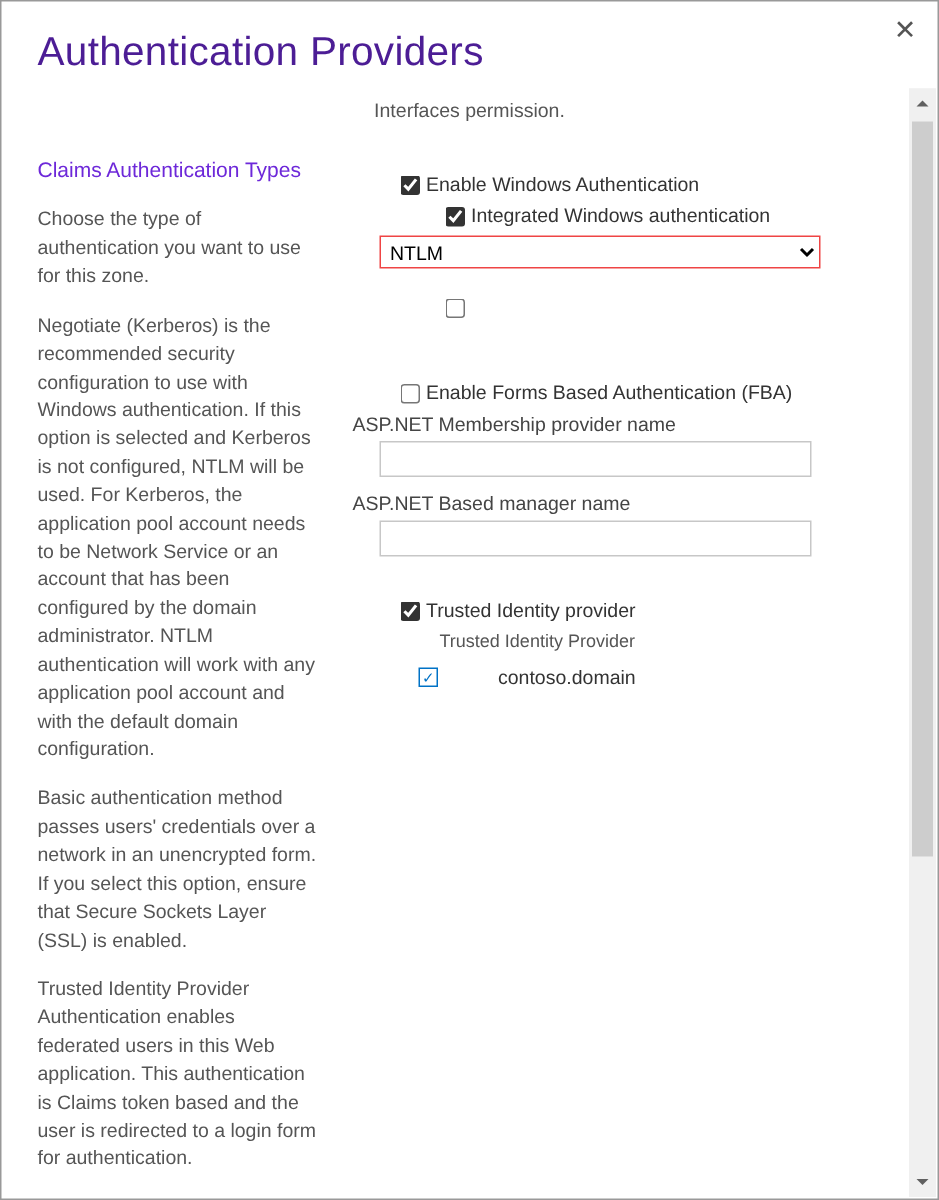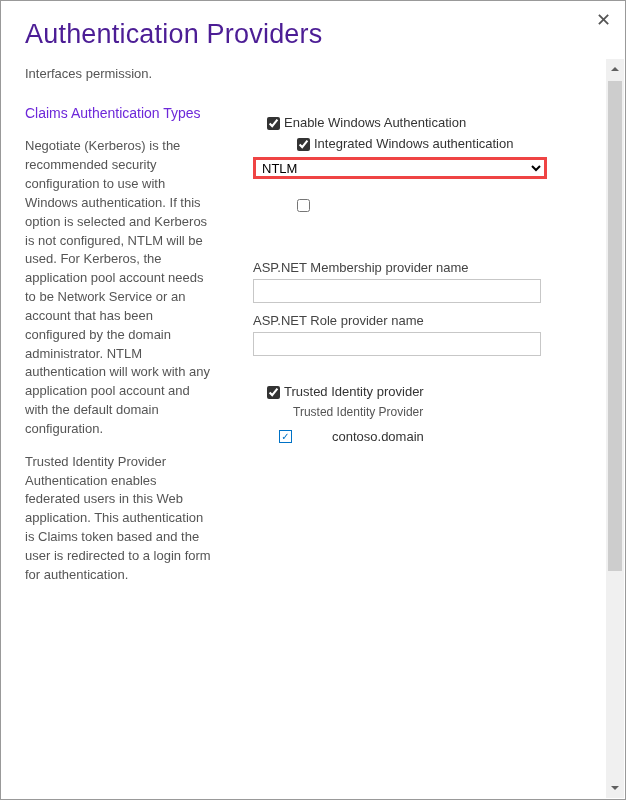--- a/index.html
+++ b/index.html
@@ -37,20 +37,21 @@
       cursor: pointer;
       background: none;
       border: none;
       line-height: 1;
       font-weight: 300;
     }
     .subtitle-line {
       padding: 8px 24px 4px 24px;
       color: #555;
       font-size: 13px;
+      text-align: center;
     }
     .content-wrap {
       display: flex;
       padding: 10px 4px 0 24px;
       height: calc(100% - 110px);
     }
     .left-col {
       width: 204px;
       flex-shrink: 0;
       padding-right: 18px;
@@ -94,30 +95,30 @@
       cursor: default;
     }
     .dropdown {
       margin-left: 18px;
       margin-top: 4px;
       margin-bottom: 18px;
     }
     select.ntlm-select {
       width: 294px;
       height: 22px;
-      border: 3px solid #ef4444;
+      border: 1px solid #ef4444;
       background: #fff;
       font-size: 13px;
       padding: 0 2px;
       font-family: inherit;
     }
     .spacer-md { height: 18px; }
     .spacer-lg { height: 36px; }
     .sub-label {
-      margin-left: 18px;
+      margin-left: 0;
       margin-top: 6px;
       font-size: 13px;
       color: #444;
     }
     .text-input {
       margin-left: 18px;
       margin-top: 4px;
       margin-bottom: 10px;
     }
     input[type="text"].form-input {
@@ -198,21 +199,23 @@
     <span>✕</span>
   </button>
 </div>
 
 <div class="subtitle-line">Interfaces permission.</div>
 
 <div class="content-wrap">
 
   <div class="left-col">
     <div class="section-heading">Claims Authentication Types</div>
+    <p>Choose the type of authentication you want to use for this zone.</p>
     <p>Negotiate (Kerberos) is the recommended security configuration to use with Windows authentication. If this option is selected and Kerberos is not configured, NTLM will be used. For Kerberos, the application pool account needs to be Network Service or an account that has been configured by the domain administrator. NTLM authentication will work with any application pool account and with the default domain configuration.</p>
+    <p>Basic authentication method passes users' credentials over a network in an unencrypted form. If you select this option, ensure that Secure Sockets Layer (SSL) is enabled.</p>
     <p>Trusted Identity Provider Authentication enables federated users in this Web application. This authentication is Claims token based and the user is redirected to a login form for authentication.</p>
   </div>
 
   <div class="right-col">
 
     <div class="field-row">
       <input type="checkbox" checked="" style="">
       <span class="chk-label">Enable Windows Authentication</span>
     </div>
 
@@ -226,27 +229,31 @@
         <option>NTLM</option>
       </select>
     </div>
 
     <div class="field-row indent-1">
       <input type="checkbox" style="">
     </div>
 
     <div class="spacer-lg"></div>
 
+    <div class="field-row">
+      <input type="checkbox" style="">
+      <span class="chk-label">Enable Forms Based Authentication (FBA)</span>
+    </div>
 
     <div class="sub-label">ASP.NET Membership provider name</div>
     <div class="text-input">
       <input type="text" class="form-input" value="" style="">
     </div>
 
-    <div class="sub-label">ASP.NET Role provider name</div>
+    <div class="sub-label">ASP.NET Based manager name</div>
     <div class="text-input">
       <input type="text" class="form-input" value="" style="">
     </div>
 
     <div class="spacer-md"></div>
 
     <div class="field-row">
       <input type="checkbox" checked="" style="">
       <span class="chk-label">Trusted Identity provider</span>
     </div>

